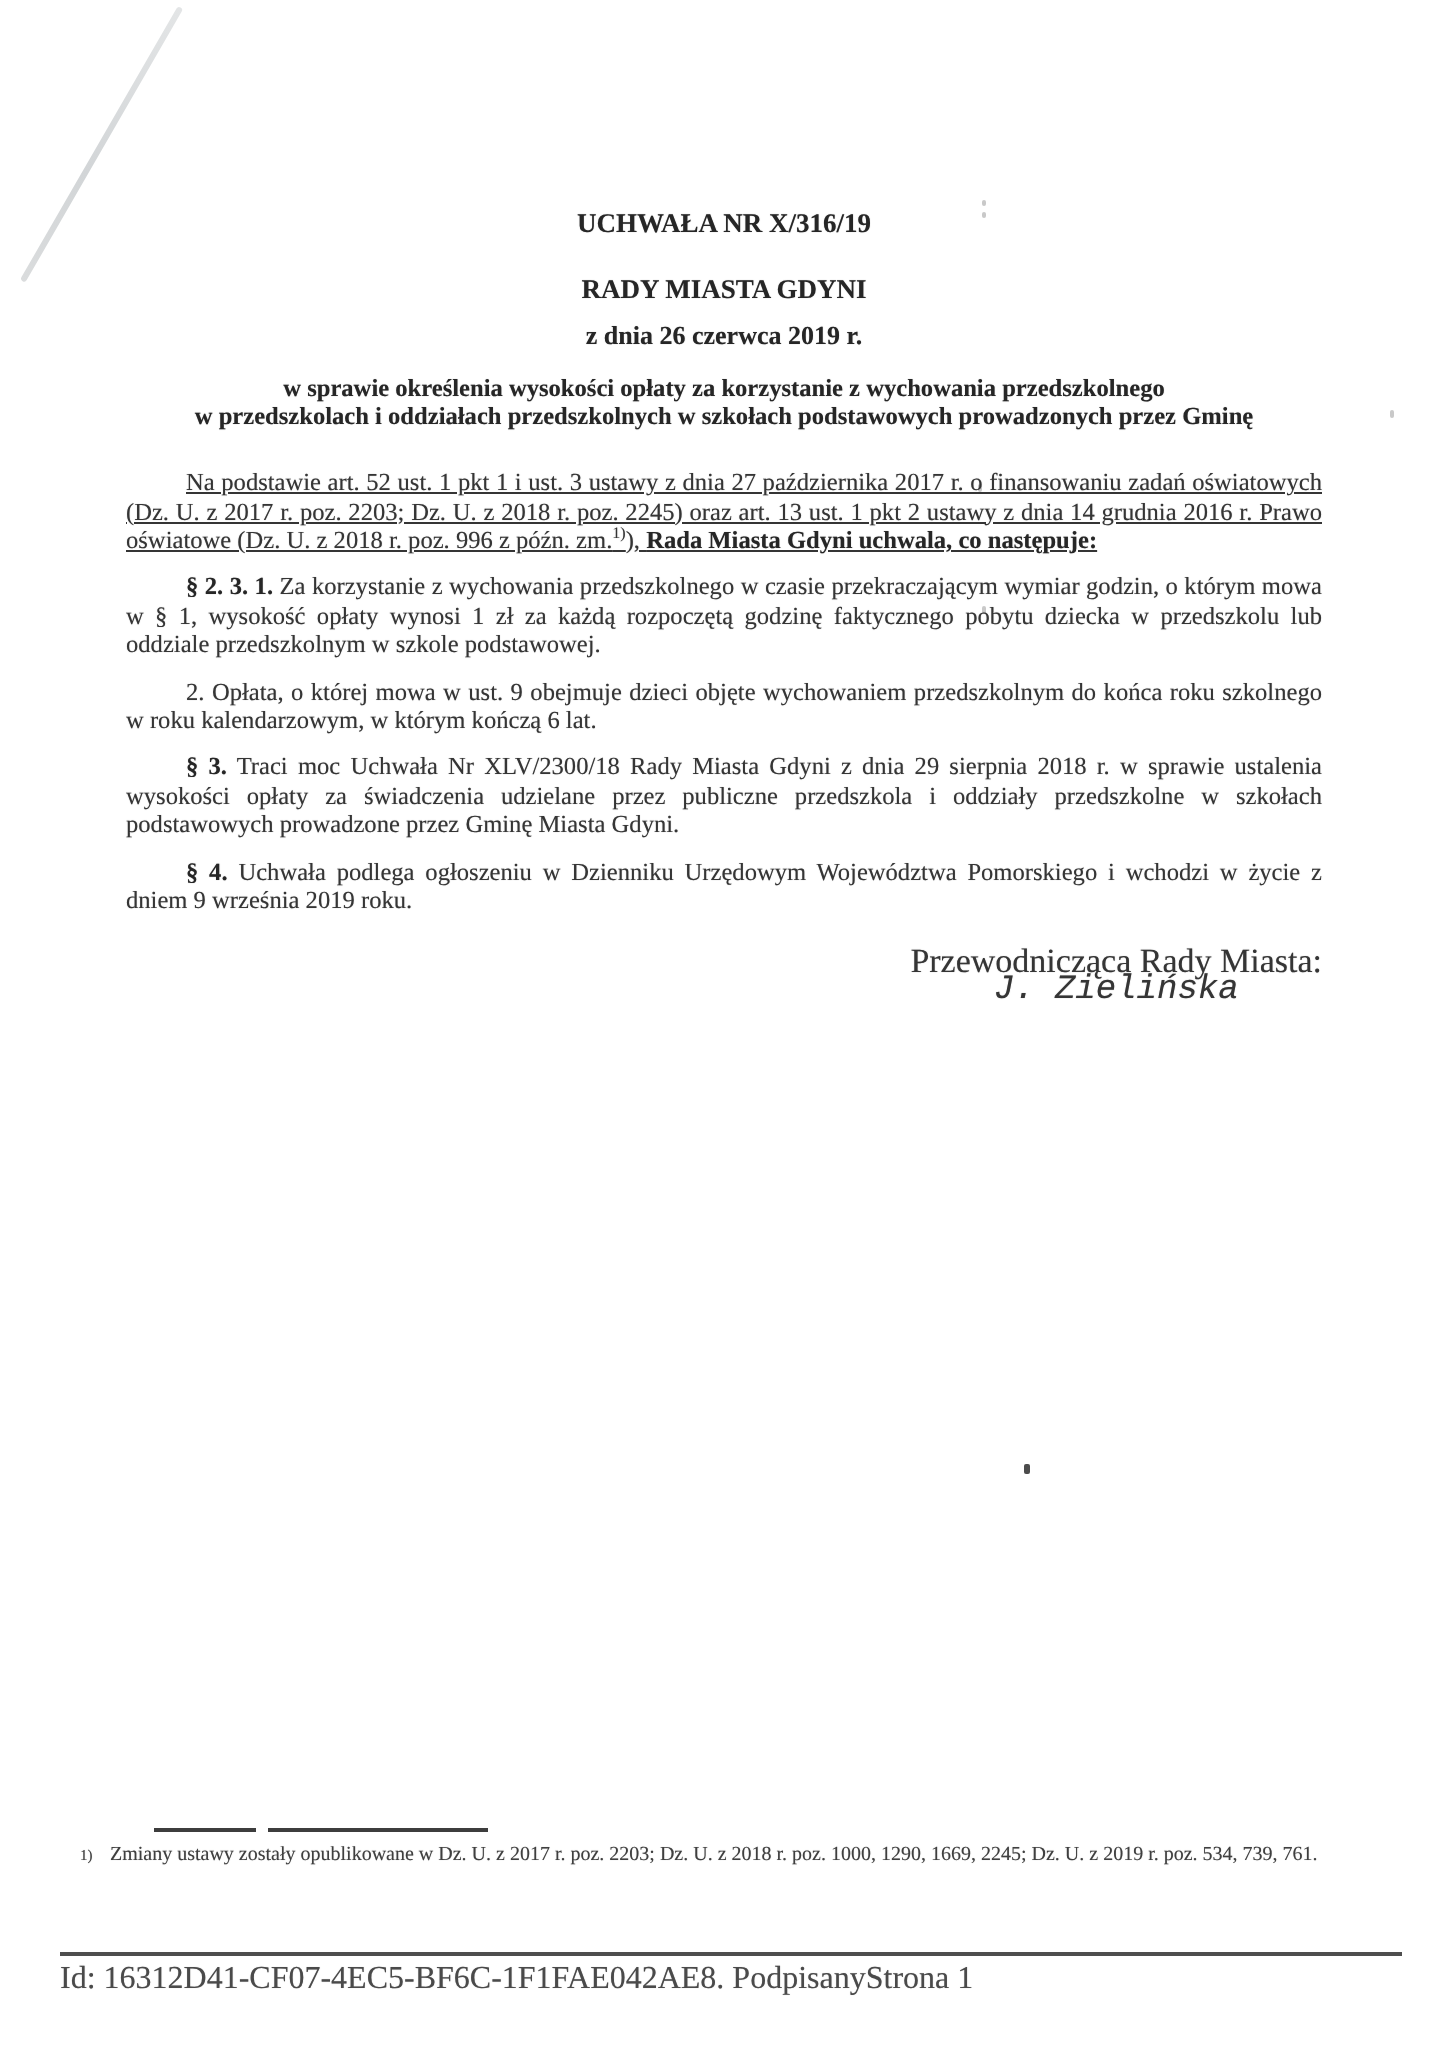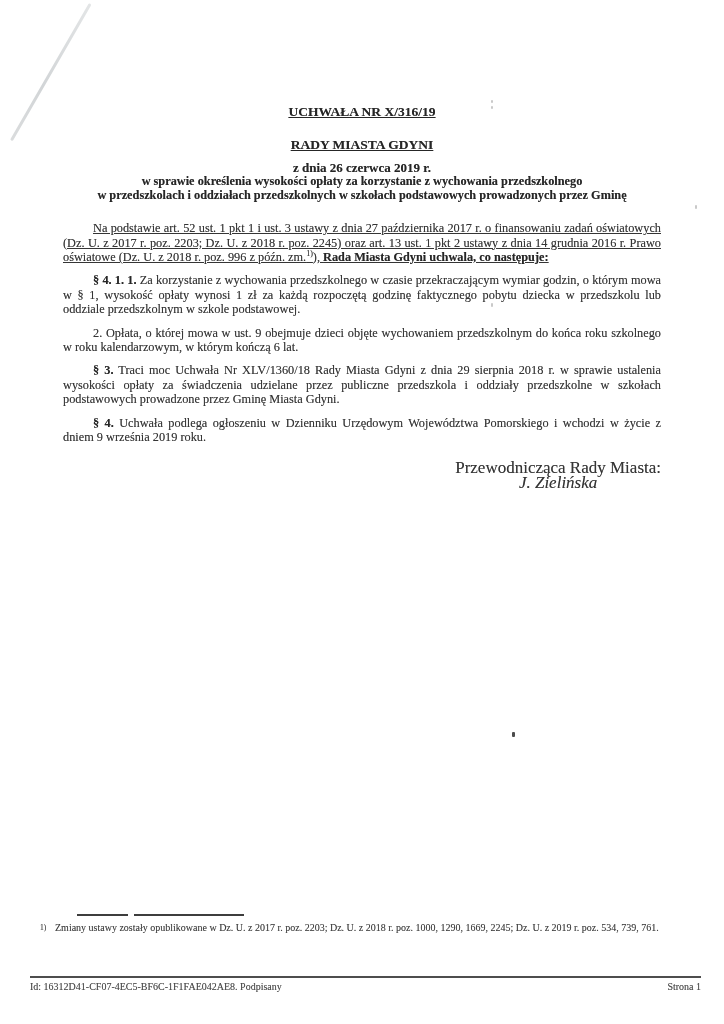--- a/index.html
+++ b/index.html
@@ -27,68 +27,67 @@
   .speck.faint { background: #c9c9c9; }
 
   
   .content {
     position: absolute; left: 63px; top: 0; width: 598px;
     padding-top: 105px;
     text-shadow: 0 0 0.45px rgba(75,75,75,0.55);
   }
   .h-num, .h-auth {
     text-align: center; font-weight: bold; color: #262626;
-    font-size: 13.5px; line-height: 14px; margin: 0; text-decoration: underline;
+    font-size: 13.5px; line-height: 14px; margin: 0;
   }
   .h-auth { margin-top: 19px; }
   .h-date {
     text-align: center; font-weight: bold; color: #262626;
     font-size: 13px; line-height: 14px; margin-top: 9px;
   }
   .h-subject {
     text-align: center; font-weight: bold; color: #262626;
-    font-size: 12.3px; line-height: 13.6px; 
+    font-size: 12.3px; line-height: 13.6px; margin-top: 13px;
   }
   p.body-par {
     font-size: 12.3px; line-height: 14.4px;
     text-align: justify; text-indent: 30px;
     margin: 0 0 9px 0;
   }
   p.preamble { margin-top: 19px; text-decoration: underline; }
   p.body-par b { color: #262626; }
   sup.fn-ref { font-size: 8px; line-height: 0; vertical-align: super; }
 
   .signature {
     margin-top: 16px;
     display: flex; flex-direction: column; align-items: flex-end;
   }
   .signature-inner { text-align: center; font-size: 17px; line-height: 15px; }
-  .sig-name { font-style: italic; }
+  .sig-name { font-style: italic; font-family: Liberation Mono, monospace; }
 
   
   .fn-sep-a, .fn-sep-b { position: absolute; top: 914px; height: 2px; background: #3d3d3d; }
   .fn-sep-a { left: 77px; width: 51px; }
   .fn-sep-b { left: 134px; width: 110px; }
   .footnote {
     position: absolute; left: 40px; top: 921px; width: 652px;
     font-size: 10px; line-height: 13px; color: #3f3f3f;
     display: flex; text-align: justify;
     text-shadow: 0 0 0.4px rgba(90,90,90,0.5);
   }
   .footnote .fn-marker { font-size: 7.5px; width: 15px; flex: 0 0 15px; padding-top: 0px; }
   .footnote .fn-text { flex: 1; }
 
   
   .footer-rule { position: absolute; left: 30px; top: 976px; width: 671px; height: 2px; background: #4e4e4e; }
   .footer {
     position: absolute; left: 30px; top: 981px; width: 671px;
-    display: flex; justify-content: space-between;
-    font-size: 10px; color: #4a4a4a;
+    display: flex; 
+    font-size: 16px; color: #4a4a4a;
     text-shadow: 0 0 0.4px rgba(90,90,90,0.5);
-    gap: 16px;
   }
 </style>
 </head>
 <body>
 
 <div class="page">
 
   <div class="diag-line"></div>
   <div class="speck faint" style="left:491px; top:100px; width:2px; height:3px;"></div>
   <div class="speck faint" style="left:491px; top:106px; width:2px; height:3px;"></div>
@@ -104,25 +103,25 @@
     <div class="h-date">z dnia 26 czerwca 2019 r.</div>
 
     <div class="h-subject">
       <div>w sprawie określenia wysokości opłaty za korzystanie z wychowania przedszkolnego</div>
       <div>w przedszkolach i oddziałach przedszkolnych w szkołach podstawowych prowadzonych przez Gminę</div>
     </div>
 
     <p class="body-par preamble"><span>Na podstawie art. 52 ust. 1 pkt 1 i ust. 3 ustawy z dnia 27 października 2017 r. o finansowaniu zadań oświatowych (Dz. U. z 2017 r. poz. 2203; Dz. U. z 2018 r. poz. 2245) oraz art. 13 ust. 1 pkt 2 ustawy z dnia 14 grudnia 2016 r. Prawo oświatowe (Dz. U. z 2018 r. poz. 996 z późn. zm.</span><sup class="fn-ref">1)</sup><span>), </span><b>Rada Miasta Gdyni uchwala, co następuje:</b></p>
 
 
-    <p class="body-par"><b>§ 4. 1. 1.</b> <span>Za korzystanie z wychowania przedszkolnego w czasie przekraczającym wymiar godzin, o którym mowa w § 1, wysokość opłaty wynosi 1 zł za każdą rozpoczętą godzinę faktycznego pobytu dziecka w przedszkolu lub oddziale przedszkolnym w szkole podstawowej.</span></p>
+    <p class="body-par"><b>§ 2. 3. 1.</b> <span>Za korzystanie z wychowania przedszkolnego w czasie przekraczającym wymiar godzin, o którym mowa w § 1, wysokość opłaty wynosi 1 zł za każdą rozpoczętą godzinę faktycznego pobytu dziecka w przedszkolu lub oddziale przedszkolnym w szkole podstawowej.</span></p>
 
     <p class="body-par"><b></b><span>2. Opłata, o której mowa w ust. 9 obejmuje dzieci objęte wychowaniem przedszkolnym do końca roku szkolnego w roku kalendarzowym, w którym kończą 6 lat.</span></p>
 
-    <p class="body-par"><b>§ 3.</b> <span>Traci moc Uchwała Nr XLV/1360/18 Rady Miasta Gdyni z dnia 29 sierpnia 2018 r. w sprawie ustalenia wysokości opłaty za świadczenia udzielane przez publiczne przedszkola i oddziały przedszkolne w szkołach podstawowych prowadzone przez Gminę Miasta Gdyni.</span></p>
+    <p class="body-par"><b>§ 3.</b> <span>Traci moc Uchwała Nr XLV/2300/18 Rady Miasta Gdyni z dnia 29 sierpnia 2018 r. w sprawie ustalenia wysokości opłaty za świadczenia udzielane przez publiczne przedszkola i oddziały przedszkolne w szkołach podstawowych prowadzone przez Gminę Miasta Gdyni.</span></p>
 
     <p class="body-par"><b>§ 4.</b> <span>Uchwała podlega ogłoszeniu w Dzienniku Urzędowym Województwa Pomorskiego i wchodzi w życie z dniem 9 września 2019 roku.</span></p>
 
     <div class="signature">
       <div class="signature-inner">
         <div>Przewodnicząca Rady Miasta:</div>
         <div class="sig-name">J. Zielińska</div>
       </div>
     </div>
 

